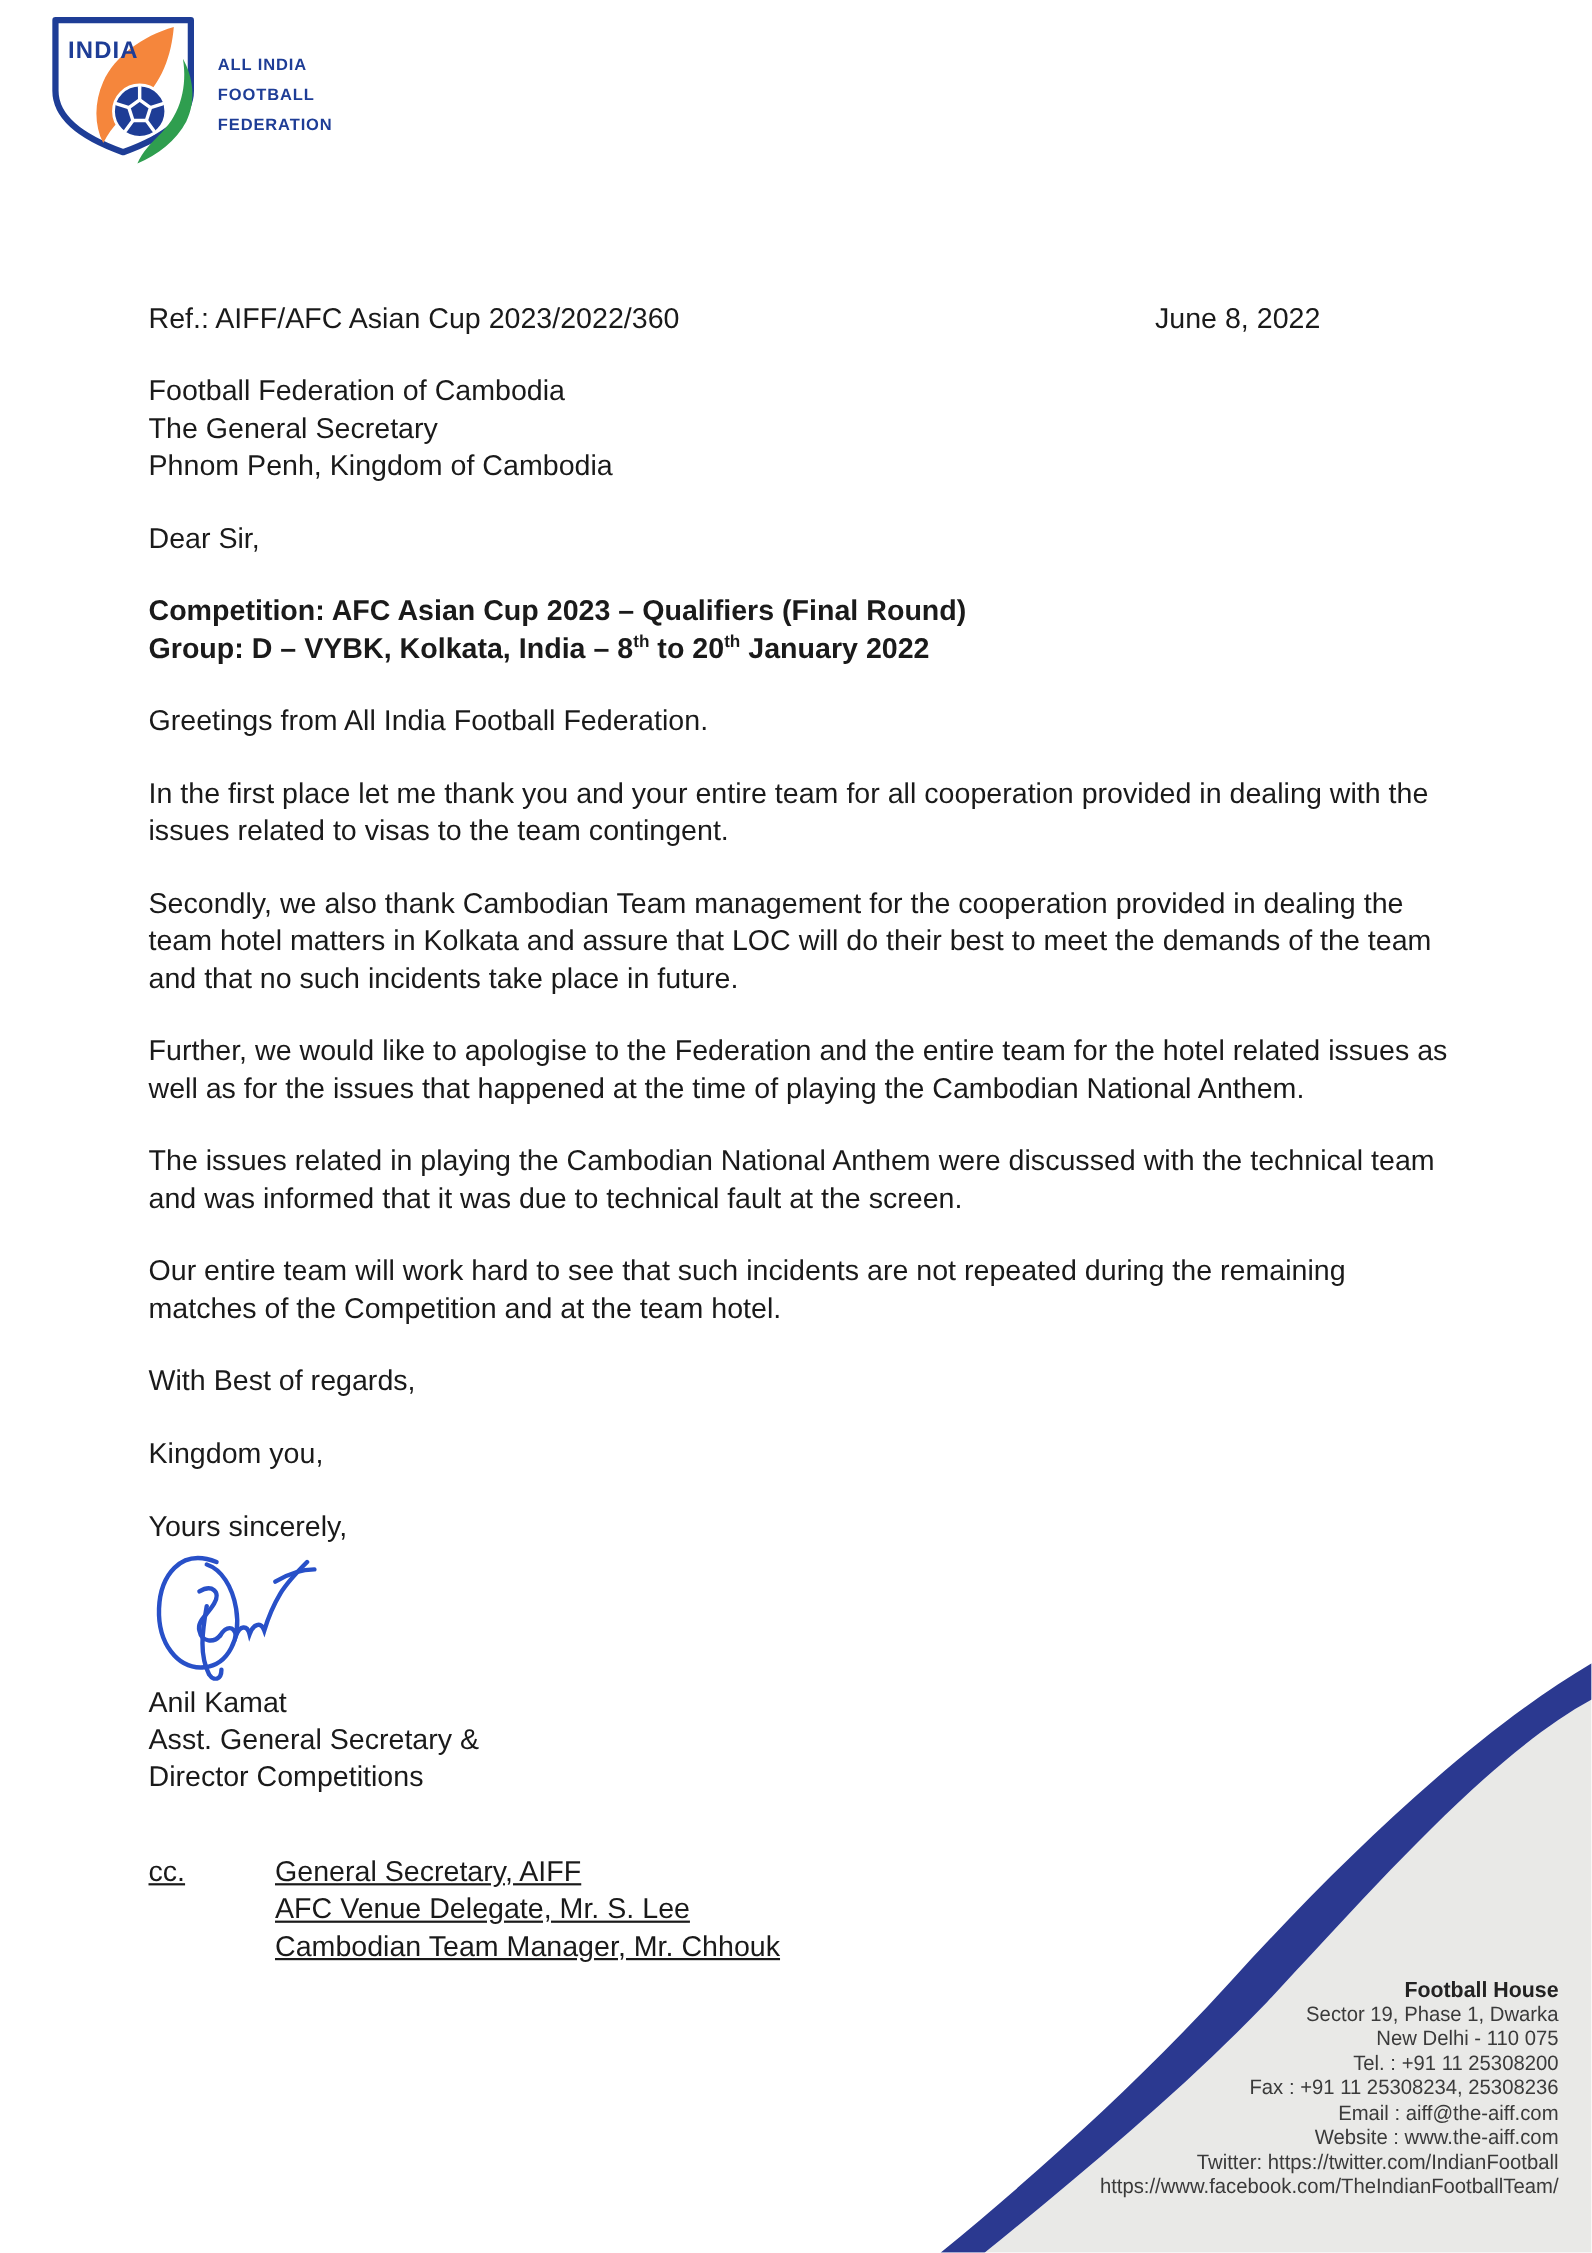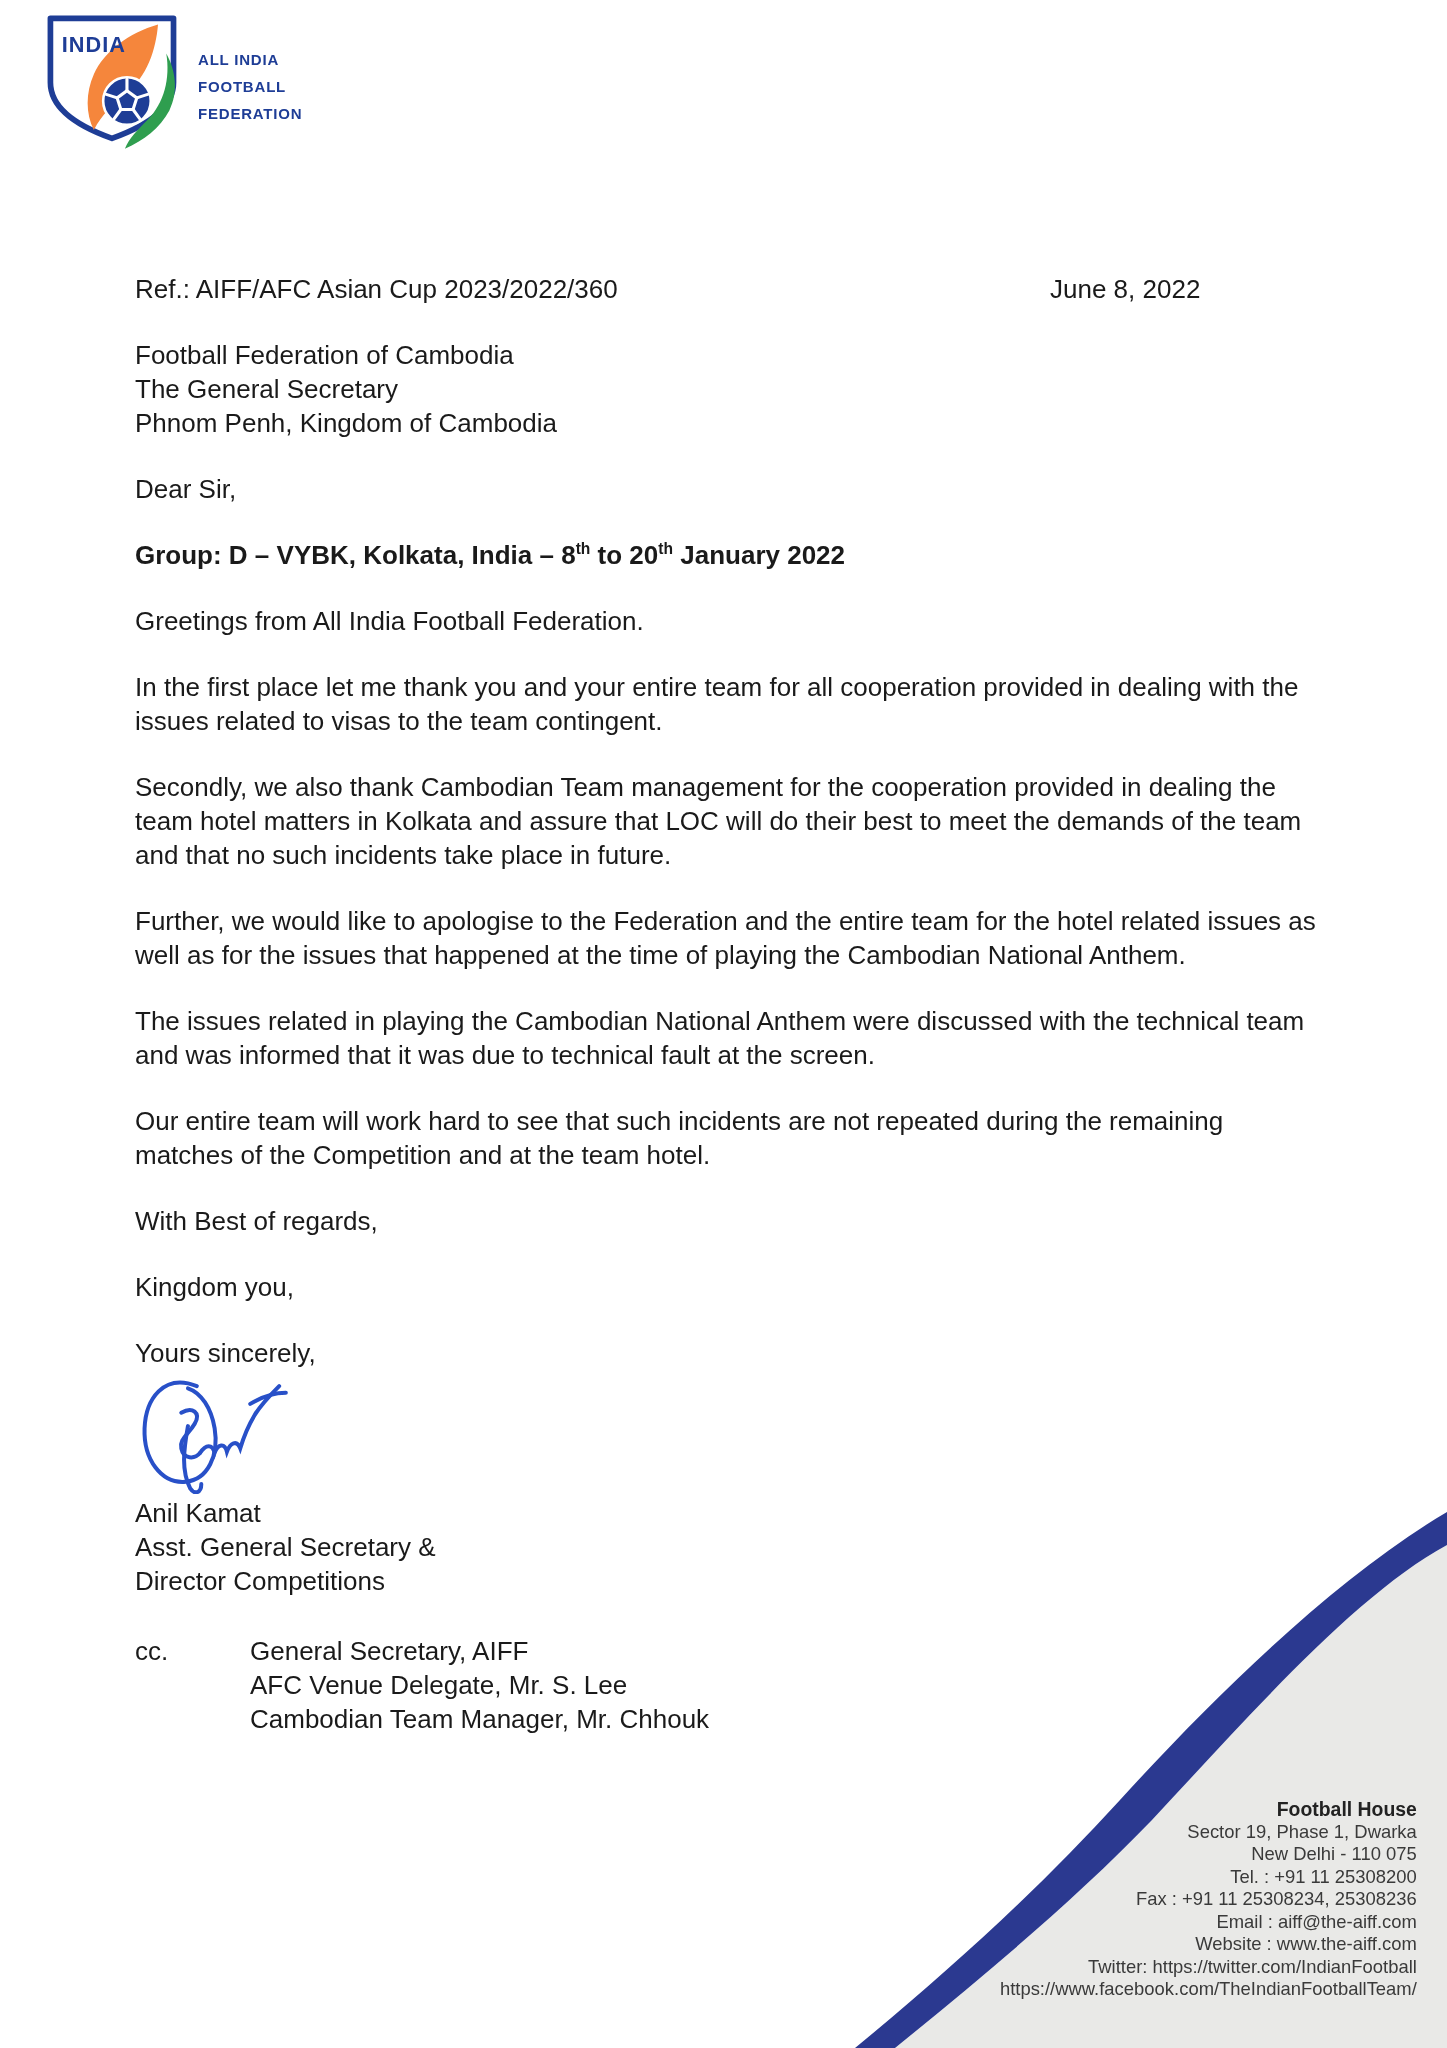--- a/index.html
+++ b/index.html
@@ -28,21 +28,21 @@
   }
   .letter .block { margin-bottom: 32px; }
   .ref-row { position: relative; }
   .date { position: absolute; left: 915px; top: 0; }
   .subject { font-weight: bold; }
   .subject sup { font-size: 60%; vertical-align: super; line-height: 0; }
   .closing-line { margin-bottom: 32px; }
 
   .sig-block { height: 128px; margin: -4px 0 2px 4px; }
 
-  .cc-row { display: flex; margin-top: 36px; }
+  .cc-row { display: flex; margin-top: 52px; text-decoration: underline; }
   .cc-label { width: 115px; }
 
   
   .ribbon-wrap { position: absolute; left: 820px; top: 1470px; width: 627px; height: 578px; }
   .footer-text {
     position: absolute; right: 30px; top: 1798px;
     text-align: right; font-size: 19px; line-height: 22.5px;
     color: #3a3a3a; transform: scaleX(0.97); transform-origin: 100% 0;
   }
   .footer-text .fh { font-weight: bold; font-size: 20px; color: #222222; }
@@ -89,20 +89,21 @@
 
   <div class="block">
     <div>Football Federation of Cambodia</div>
     <div>The General Secretary</div>
     <div>Phnom Penh, Kingdom of Cambodia</div>
   </div>
 
   <div class="block">Dear Sir,</div>
 
   <div class="block subject">
+    <div>Competition: AFC Asian Cup 2023 – Qualifiers (Final Round)</div>
     <div><span>Group: D – VYBK, Kolkata, India – 8</span><sup>th</sup><span> to 20</span><sup>th</sup><span> January 2022</span></div>
   </div>
 
   <p class="block">Greetings from All India Football Federation.</p>
   <p class="block">In the first place let me thank you and your entire team for all cooperation provided in dealing with the issues related to visas to the team contingent.</p>
   <p class="block">Secondly, we also thank Cambodian Team management for the cooperation provided in dealing the team hotel matters in Kolkata and assure that LOC will do their best to meet the demands of the team and that no such incidents take place in future.</p>
   <p class="block">Further, we would like to apologise to the Federation and the entire team for the hotel related issues as well as for the issues that happened at the time of playing the Cambodian National Anthem.</p>
   <p class="block">The issues related in playing the Cambodian National Anthem were discussed with the technical team and was informed that it was due to technical fault at the screen.</p>
   <p class="block">Our entire team will work hard to see that such incidents are not repeated during the remaining matches of the Competition and at the team hotel.</p>
 

